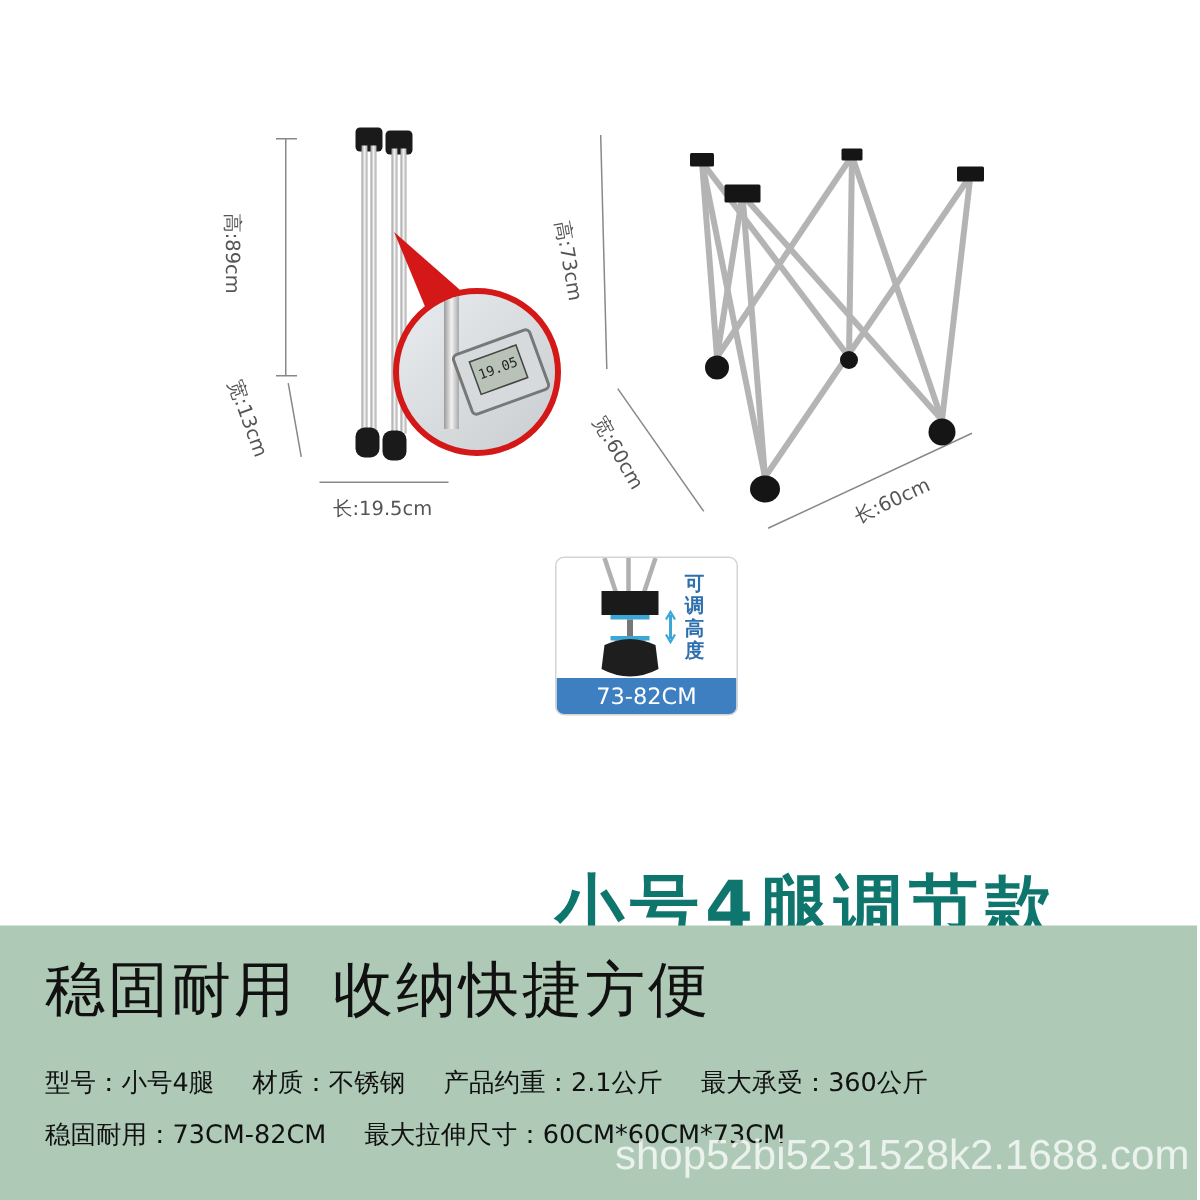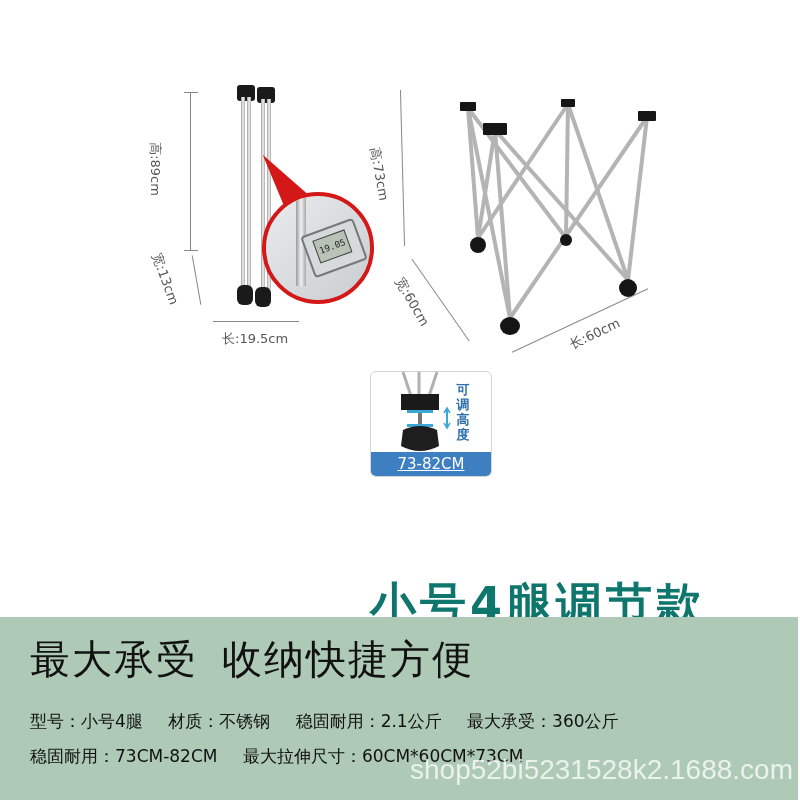--- a/index.html
+++ b/index.html
@@ -46,21 +46,21 @@
   .adj-card {
     left: 370px; top: 371px; width: 122px; height: 106px; border-radius: 6px;
     border: 1px solid #d4d4d4; background: #fff; overflow: hidden; box-sizing: border-box;
   }
   .adj-vert {
     position:absolute; left: 84px; top: 10px; width: 16px;
     font-size: 13px; font-weight: bold; color: #2e6fad; line-height: 15px; text-align:center;
   }
   .adj-footer {
     position:absolute; left:0; right:0; bottom:0; height: 24px; background: #3d7fc1;
-    color:#fff; font-size: 15px; text-align:center; line-height:24px;text-decoration:underline;
+    color:#fff; font-size: 15px; text-align:center; line-height:24px;
   }
 
   
   .model-title {
     left: 370px; top: 530px; font-size: 46px; font-weight: bold; letter-spacing: 4px; color: #0f766e;
     font-family: "DejaVu Sans", sans-serif;
     margin-top: 44px;
   }
 
   
@@ -167,25 +167,25 @@
     <div>高</div>
     <div>度</div>
   </div>
   <div class="adj-footer">73-82CM</div>
 </div>
 
 <div class="abs model-title">小号4腿调节款</div>
 
 <div class="abs band"></div>
 <div class="abs slogan">
-  <span>最大承受</span><span class="gap"></span><span>收纳快捷方便</span>
+  <span>稳固耐用</span><span class="gap"></span><span>收纳快捷方便</span>
 </div>
 <div class="abs spec-line" style="top:710px;">
   <span class="item">型号：小号4腿</span>
   <span class="item">材质：不锈钢</span>
-  <span class="item">稳固耐用：2.1公斤</span>
+  <span class="item">产品约重：2.1公斤</span>
   <span class="item">最大承受：360公斤</span>
 </div>
 <div class="abs spec-line" style="top:745px;">
   <span class="item">稳固耐用：73CM-82CM</span>
   <span class="item">最大拉伸尺寸：60CM*60CM*73CM</span>
 </div>
 <div class="abs watermark">shop52bi5231528k2.1688.com</div>
 
 </body></html>

